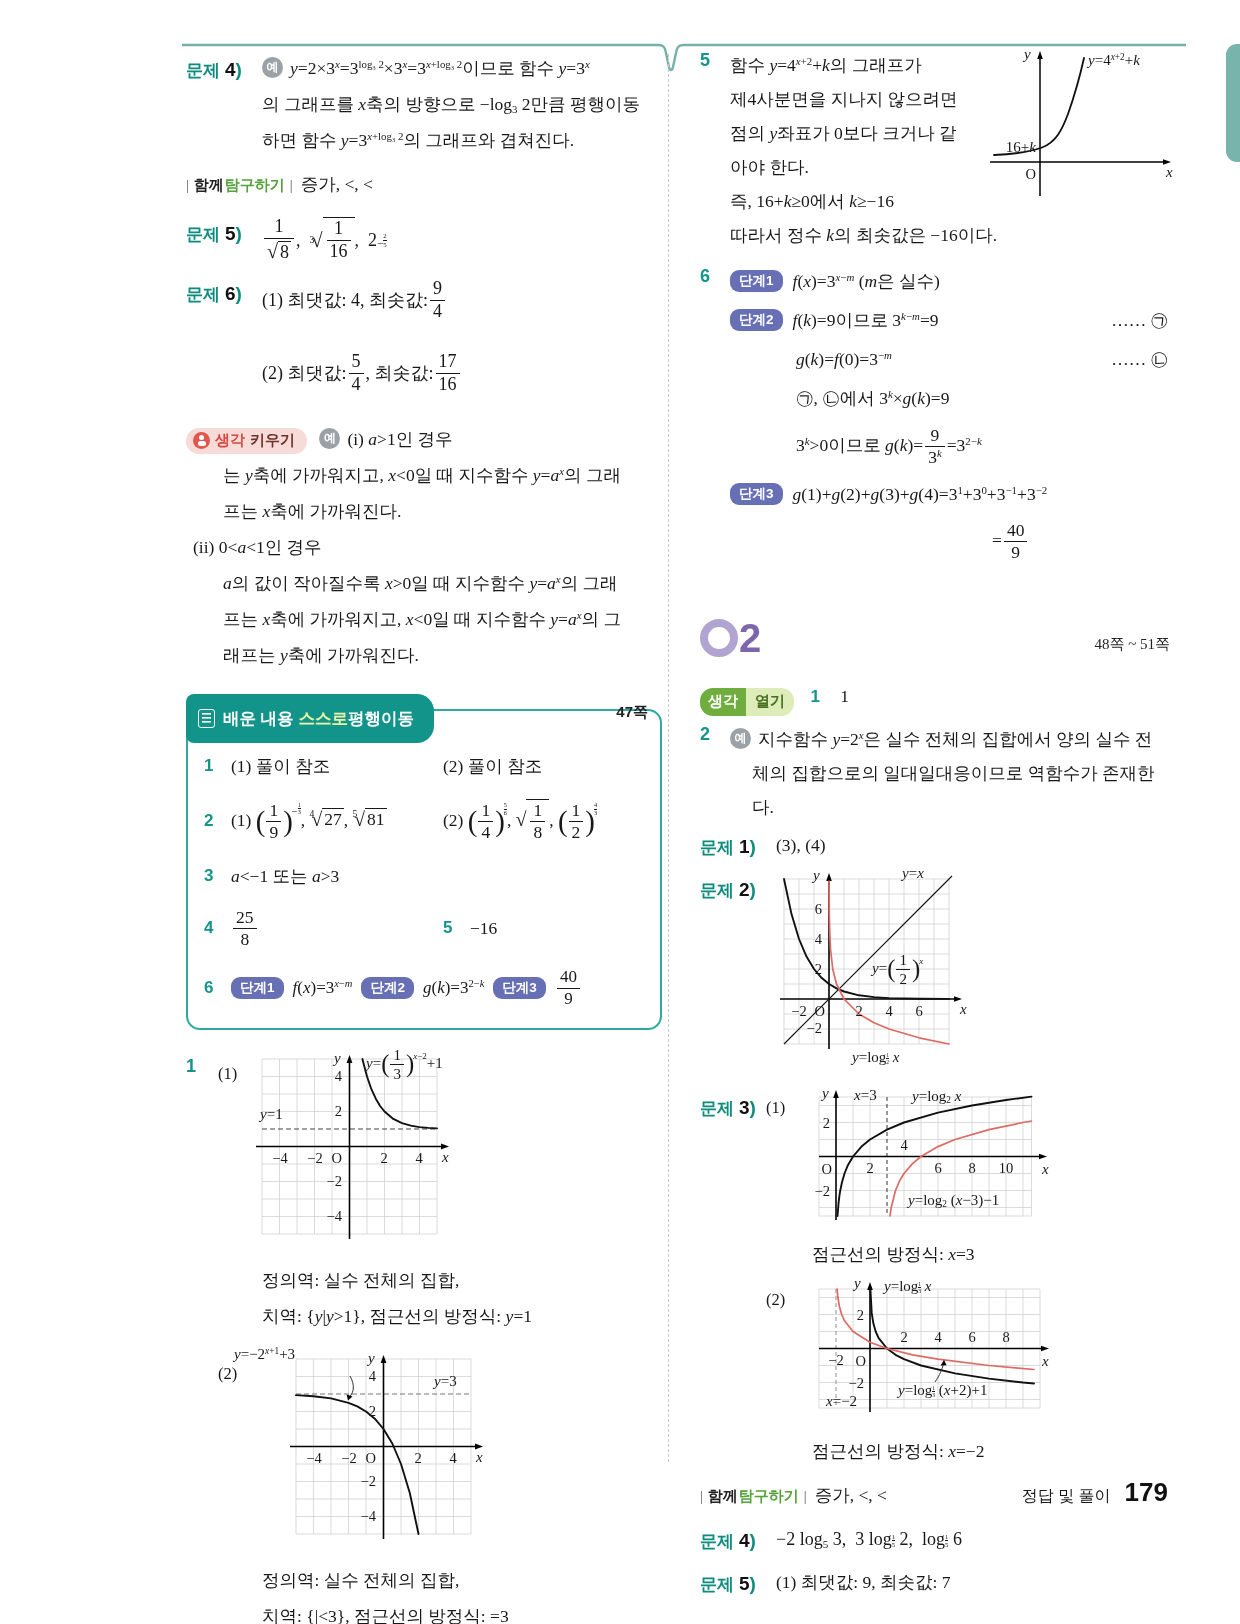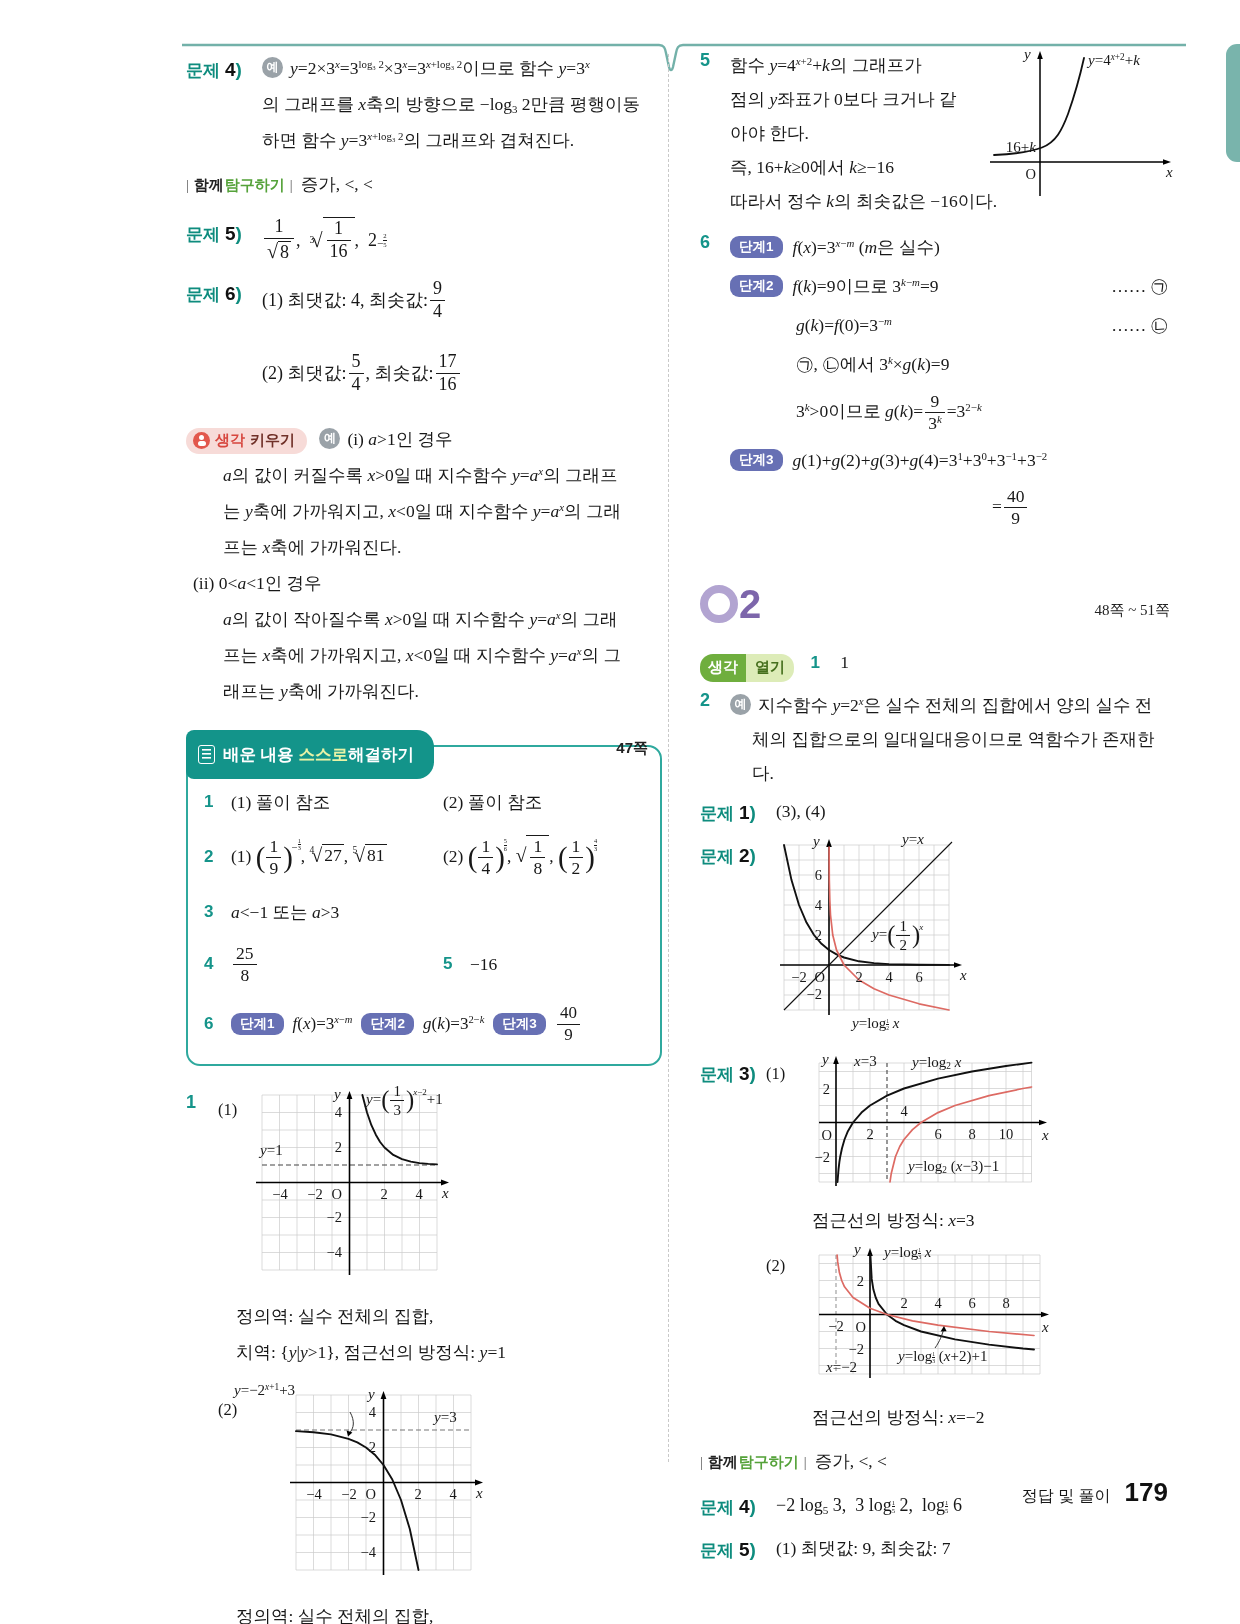--- a/index.html
+++ b/index.html
@@ -76,21 +76,21 @@
 .snum{flex:none;width:27px;font:700 17px "Liberation Sans",sans-serif;color:#15948a}
 .scell{width:212px}
 .scell2{flex:1}
 .r6flex{display:flex;align-items:center;gap:9px;flex:1;font-size:17px}
 
 
 .gblock{display:flex;margin-top:24px}
 .gnum{flex:none;width:32px;font:700 18px "Liberation Sans",sans-serif;color:#15948a;padding-top:2px}
 .gsub{flex:none;width:34px;padding-top:2px;font-size:16.5px}
 .gw{position:relative;flex:none}
-.gcap{margin-left:50px}
+.gcap{margin-left:76px}
 .glab{position:absolute;white-space:nowrap;font-size:15px;line-height:1.15}
 .gt{position:absolute;font-size:14.5px;line-height:1;text-align:center;font-family:"Liberation Serif",serif}
 .gtr{text-align:right}
 
 
 .sec02{display:flex;align-items:center;margin-top:44px}
 .ring{flex:none;width:22px;height:22px;border:8px solid #b2a4d1;border-radius:50%}
 .two{font:800 40px/1 "Liberation Sans",sans-serif;color:#7d66ab;margin-left:1px}
 .sectitle{font:800 25px "Liberation Sans",sans-serif;color:#111;margin-left:16px;letter-spacing:-0.5px}
 .secpages{margin-left:auto;font-size:15px;color:#222;padding-top:12px}
@@ -160,33 +160,32 @@
       <span class="growb">
             <span class="gicon">
               <span class="h"></span>
               <span class="b"></span>
             </span>
             <span class="gb1">생각</span>
             <span class="gb2">키우기</span>
           </span>
       <span class="ex" style="margin-left:8px">예</span><span>(i) <i>a</i>&gt;1인 경우</span>
     </div>
-    <div class="gind"><i>a</i>의 값이 커질수록 <i>x</i>&gt;0일 때 지수함수 <i>y</i>=<i>a</i><sup><i>x</i></sup>의 그래프</div>
     <div class="gind">는 <i>y</i>축에 가까워지고, <i>x</i>&lt;0일 때 지수함수 <i>y</i>=<i>a</i><sup><i>x</i></sup>의 그래</div>
     <div class="gind">프는 <i>x</i>축에 가까워진다.</div>
     <div class="gind2">(ii) 0&lt;<i>a</i>&lt;1인 경우</div>
     <div class="gind"><i>a</i>의 값이 작아질수록 <i>x</i>&gt;0일 때 지수함수 <i>y</i>=<i>a</i><sup><i>x</i></sup>의 그래</div>
     <div class="gind">프는 <i>x</i>축에 가까워지고, <i>x</i>&lt;0일 때 지수함수 <i>y</i>=<i>a</i><sup><i>x</i></sup>의 그</div>
     <div class="gind">래프는 <i>y</i>축에 가까워진다.</div>
   </div>
 
   <div class="selfbox">
     <div class="selfhead">
       <span class="bicon"></span>
-      <span><span class="sh1">배운 내용</span> <span class="sh2">스스로</span><span class="sh3">해결하기</span></span>
+      <span><span class="sh1">배운 내용</span> <span class="sh2">스스로</span><span class="sh3">평행이동</span></span>
     </div>
     <span class="selfpage">47쪽</span>
 
     <div class="srow">
       <span class="snum">1</span>
       <span class="scell">(1) 풀이 참조</span>
       <span class="scell2">(2) 풀이 참조</span>
     </div>
     <div class="srow" style="min-height:56px">
       <span class="snum">2</span>
@@ -281,20 +280,21 @@
 
 </div>
 
 <div class="colR">
 
   <div class="prow">
     <span class="rnum">5</span>
     <div style="flex:1;position:relative">
       <div style="width:276px">
         <div>함수 <i>y</i>=4<sup><i>x</i>+2</sup>+<i>k</i>의 그래프가</div>
+        <div>제4사분면을 지나지 않으려면</div>
         <div>점의 <i>y</i>좌표가 0보다 크거나 같</div>
         <div>아야 한다.</div>
       </div>
       <div class="gw" style="position:absolute;right:-12px;top:2px;width:200px;height:150px">
         <svg width="195" height="150" viewBox="0 0 195 150">
           <line x1="8" y1="112" x2="184" y2="112" stroke="#000" stroke-width="1.5"></line>
           <polygon points="189,112 181,109.2 181,114.8"></polygon>
           <line x1="58" y1="146" x2="58" y2="6" stroke="#000" stroke-width="1.5"></line>
           <polygon points="58,1 55.2,9 60.8,9"></polygon>
           <path d="M12 105 C34 104 48 102 60 97.5 C74 92 80 80 86 64 C92 47 98 26 102 8" fill="none" stroke="#111" stroke-width="1.8" stroke-linecap="round"></path>

